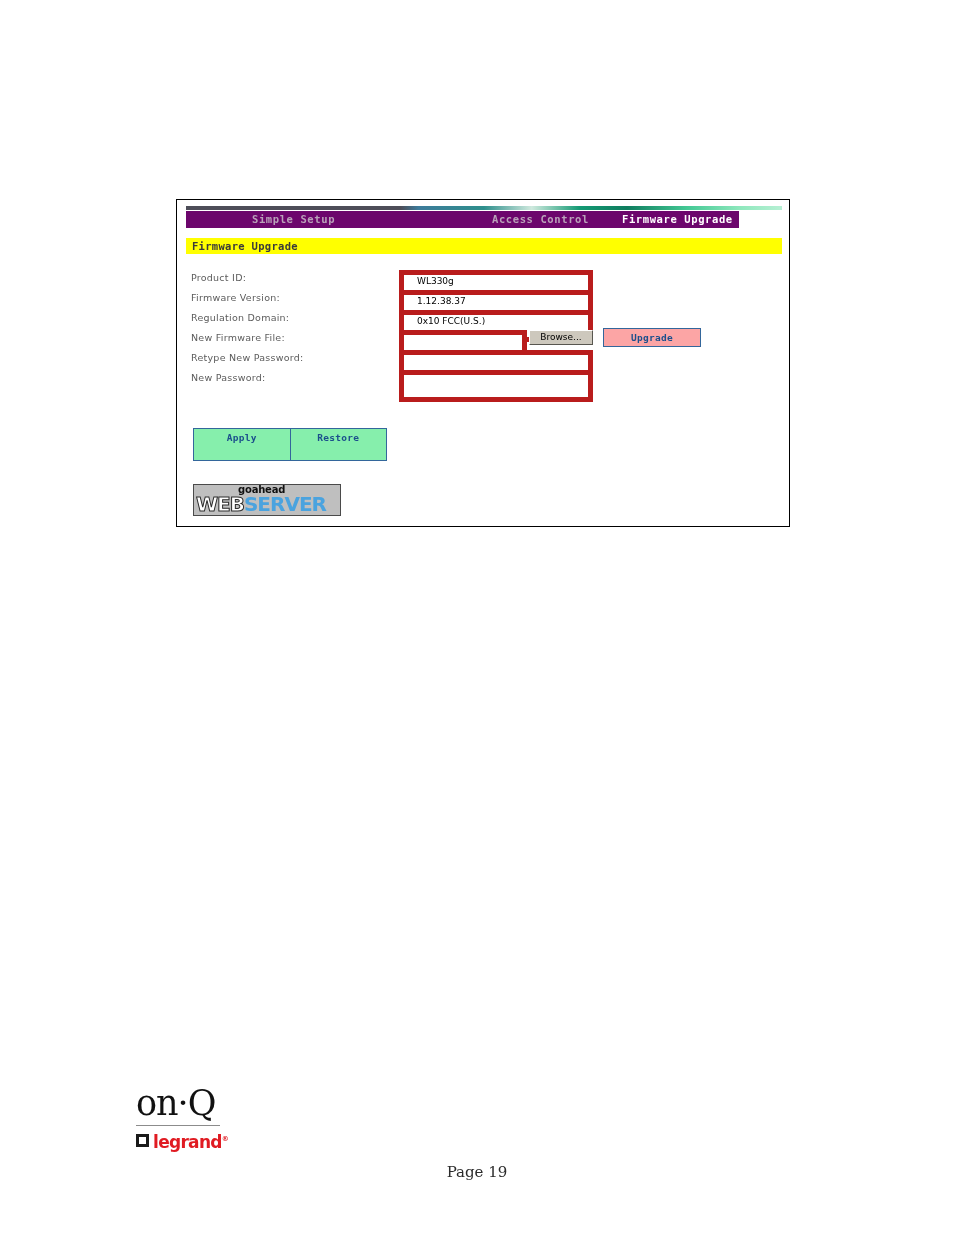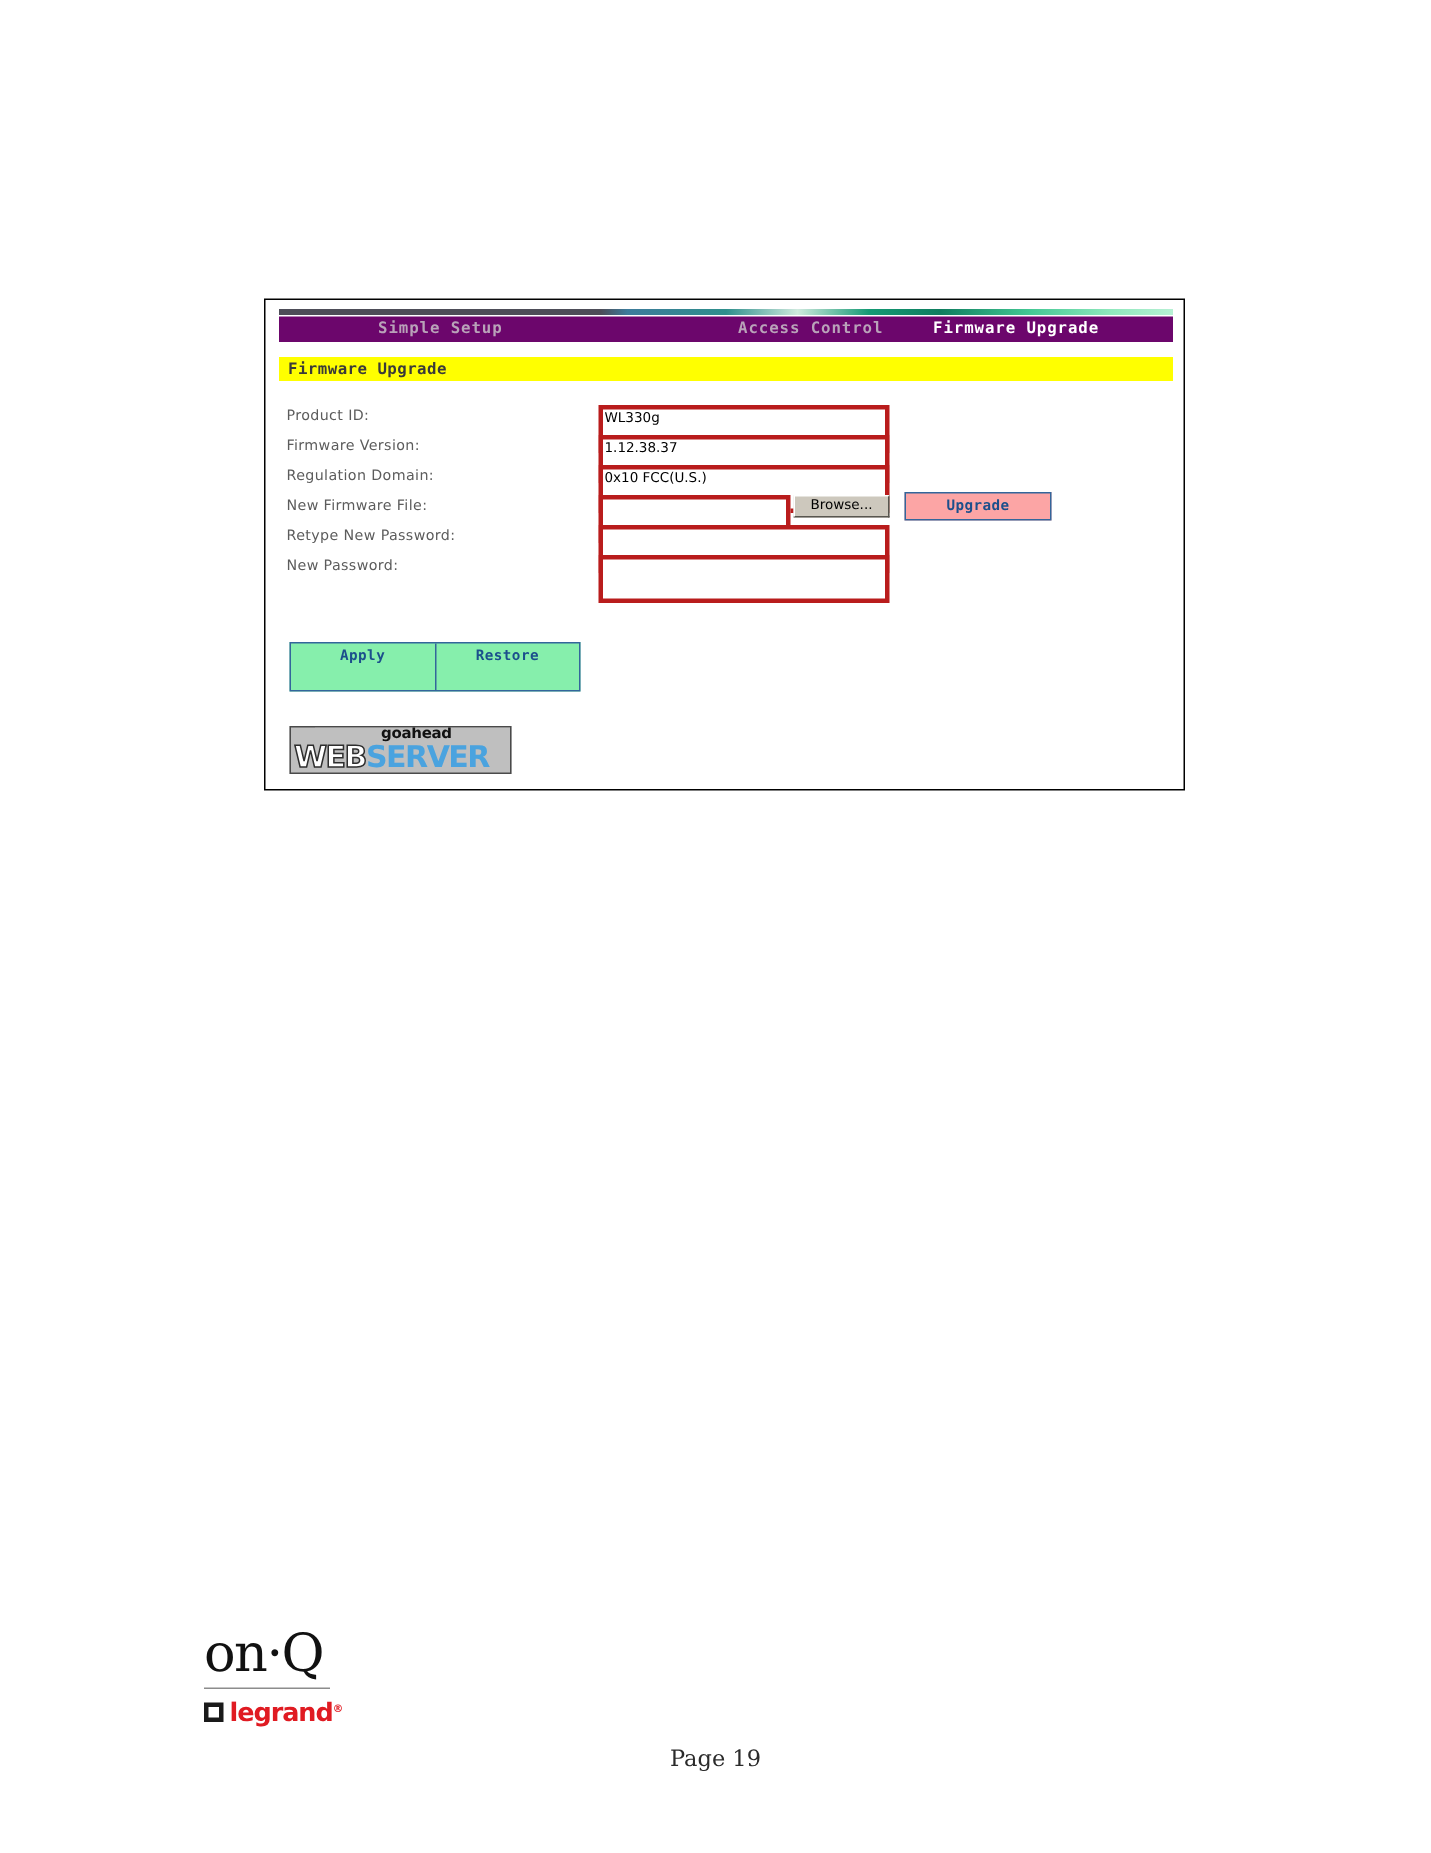--- a/index.html
+++ b/index.html
@@ -46,21 +46,21 @@
         #43c894 84%,
         #8fe8bd 93%,
         #b7f0d4 100%);
   }
 
   
   .nav-bar {
     position: absolute;
     left: 9px;
     top: 11px;
-    width: 596px;
+    width: 553px;
     height: 17px;
     background: #6c066c;
   }
   .nav-item {
     position: absolute;
     top: 1px;
     font-family: "DejaVu Sans Mono", monospace;
     font-size: 10.5px;
     font-weight: bold;
     letter-spacing: 0.6px;
@@ -115,27 +115,27 @@
     color: #5c5c5c;
     letter-spacing: 0.25px;
     white-space: nowrap;
   }
   .form-input {
     position: absolute;
     left: 208px;
     top: 0px;
     width: 194px;
     height: 32px;
-    border: 3px solid #b91c1c;
+    border: 5px solid #b91c1c;
     background: #ffffff;
     box-sizing: border-box;
     font-family: "DejaVu Sans", sans-serif;
     font-size: 9px;
     color: #000000;
-    padding: 0 1px;
+    padding: 0 13px;
     line-height: 12px;
     overflow: hidden;
     white-space: nowrap;
   }
   .form-input.short {
     width: 128px;
   }
 
   
   .browse-btn {
@@ -212,21 +212,21 @@
     top: 284px;
     width: 148px;
     height: 32px;
     border: 1px solid #4a4a4a;
     background: #bfbfbf;
     box-sizing: border-box;
     overflow: hidden;
   }
   .goahead-top {
     position: absolute;
-    left: 16px;
+    left: 0;
     top: 0;
     width: 100%;
     height: 12px;
     background: #bfbfbf;
   }
   .goahead-word {
     position: absolute;
     left: 44px;
     top: -1px;
     font-family: "DejaVu Sans", sans-serif;

